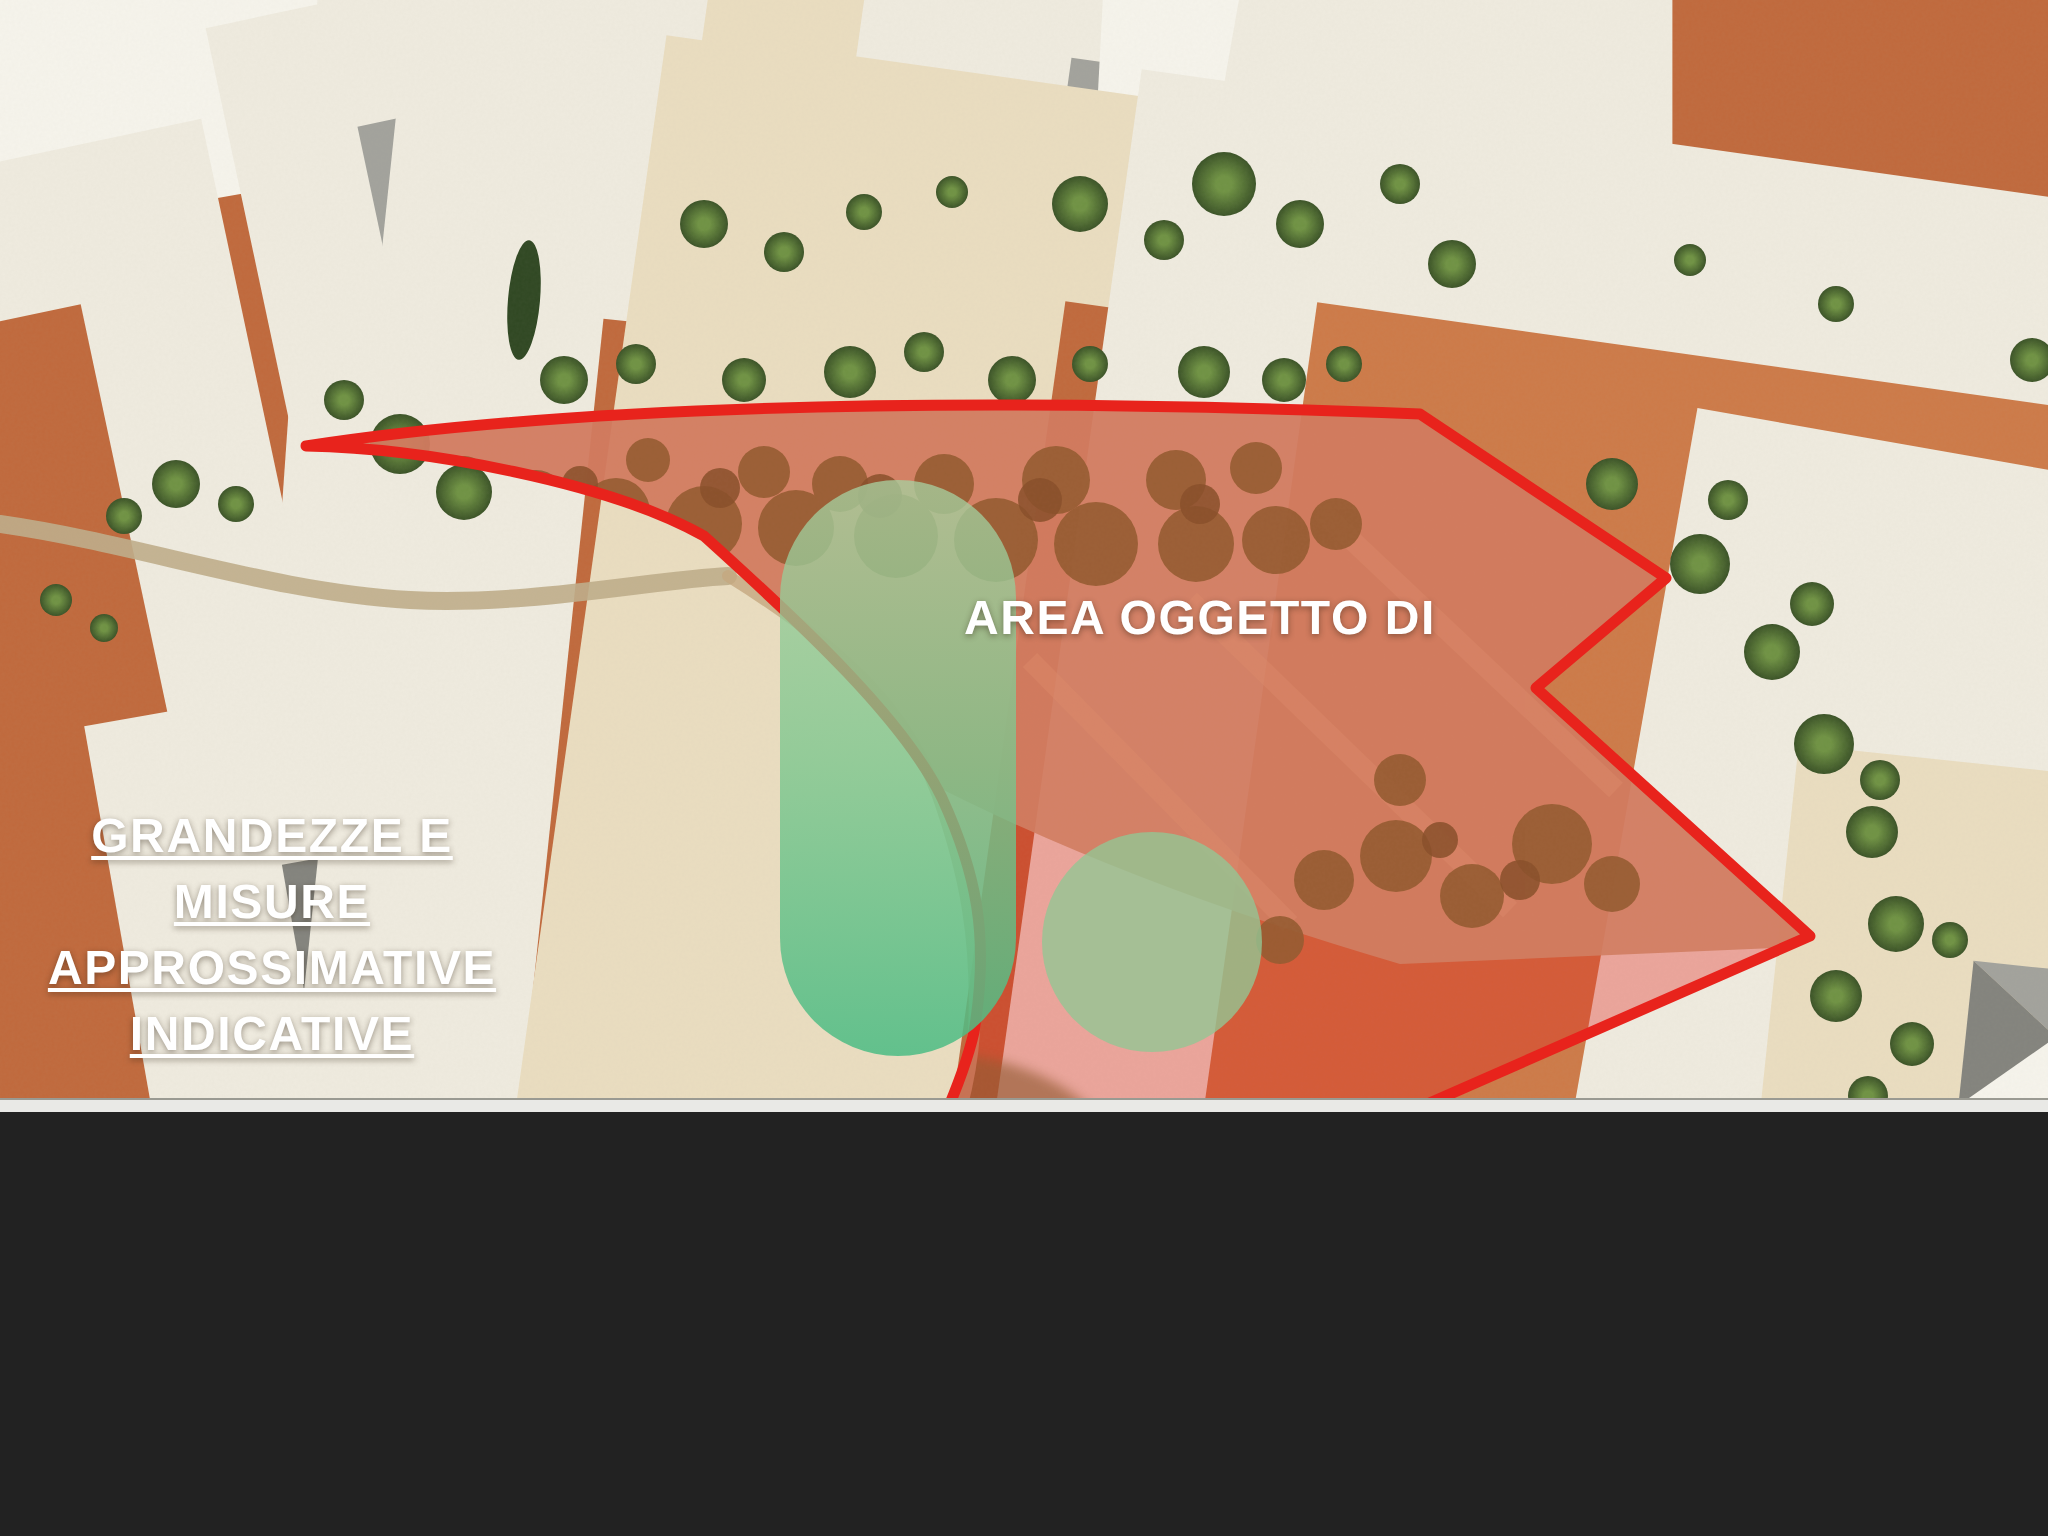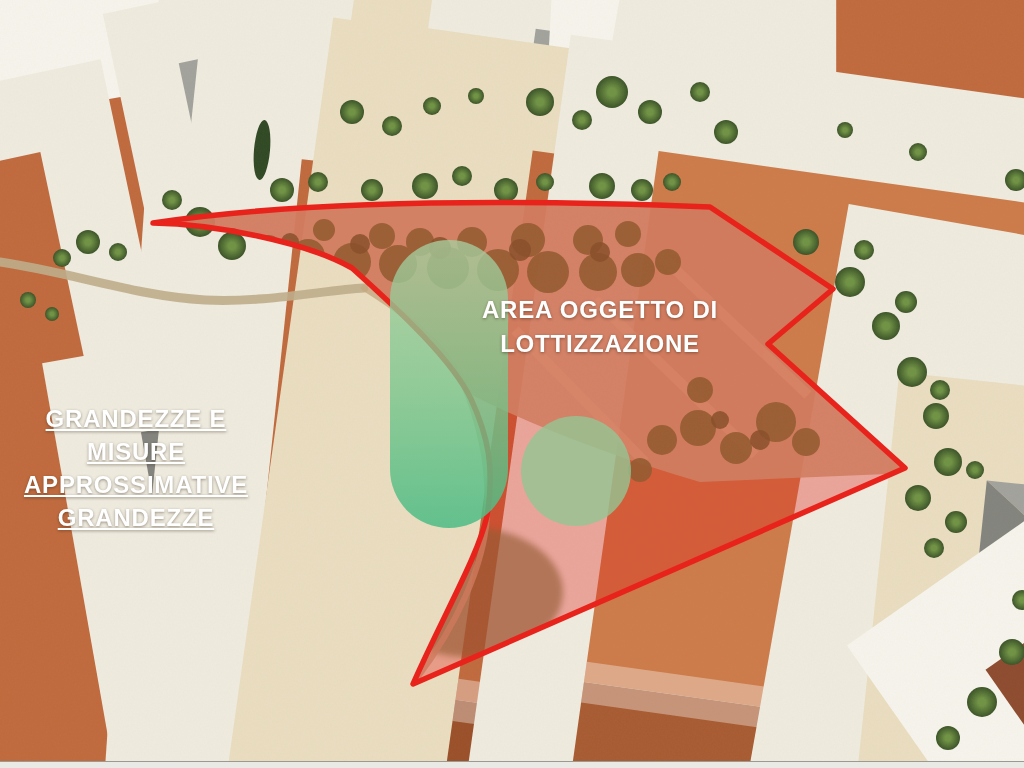--- a/index.html
+++ b/index.html
@@ -1,16 +1,16 @@
 <!DOCTYPE html>
 <html><head>
 <meta charset="utf-8">
 <style>
   html,body{margin:0;padding:0;background:#222;}
-  .stage{position:relative;width:1024px;height:768px;overflow:hidden;background:#7e8b4f;
+  .stage{position:relative;width:1024px;height:556px;overflow:hidden;background:#7e8b4f;
          font-family:"Liberation Sans",sans-serif;}
   .stage svg{position:absolute;left:0;top:0;display:block;}
   .bottom-bar{position:absolute;left:0;bottom:0;width:1024px;height:7px;background:#e9e9e6;
               border-top:1px solid #9a9a92;box-sizing:border-box;}
   .label{position:absolute;color:#fff;font-weight:700;font-size:24px;letter-spacing:.8px;
          text-align:center;text-shadow:0 1px 3px rgba(45,30,15,.45);}
   .label-area{left:450px;top:293px;width:300px;line-height:34px;}
   .label-disclaimer{left:0px;top:402px;width:272px;line-height:33px;text-decoration:underline;}
   
   .terr {--r1:#c0693c;--r2:#9a4f28;--r3:#cd7a48;}
@@ -256,24 +256,23 @@
   <path d="M153,223 Q350,193 710,207 L833,289 L768,344 L905,468 L413,684 C445,612 478,556 487,516 C495,468 488,436 471,399 C452,360 403,314 352,268 C304,241 212,224 153,223 Z" fill="rgba(227,32,25,0.34)" stroke="#e8231c" stroke-width="5.5" stroke-linejoin="round"></path>
 
   <g>
     <rect x="390" y="240" width="118" height="288" rx="59" fill="url(#wmG)"></rect>
     <circle cx="576" cy="471" r="55" fill="rgba(148,197,148,0.8)"></circle>
   </g>
 </svg>
 
 <div class="label label-area">
   <div>AREA OGGETTO DI</div>
-  <div>LOTTIZZAZIONE</div>
 </div>
 
 <div class="label label-disclaimer">
   <div>GRANDEZZE E MISURE</div>
   <div>APPROSSIMATIVE</div>
-  <div>GRANDEZZE</div>
+  <div>INDICATIVE</div>
 </div>
 
 <div class="bottom-bar"></div>
 
 </div>
 
 </body></html>

